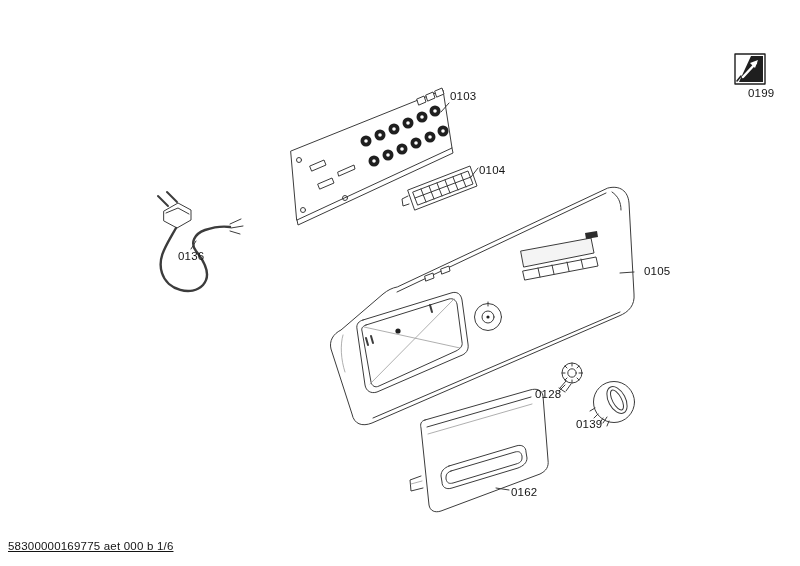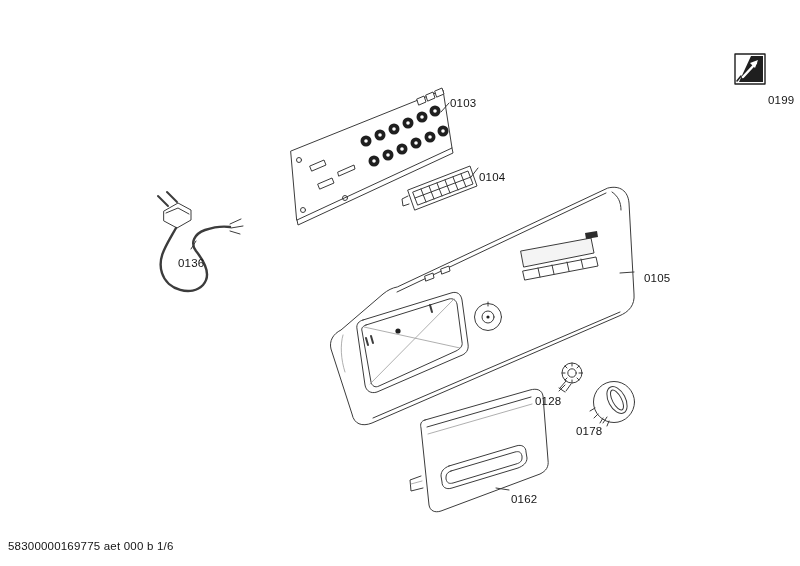--- a/index.html
+++ b/index.html
@@ -4,25 +4,25 @@
 <style>
   html,body{margin:0;padding:0;background:#fff;}
   .canvas{
     position:relative;width:800px;height:566px;background:#ffffff;
     font-family:"Liberation Sans","DejaVu Sans",sans-serif;overflow:hidden;
   }
   .canvas svg{position:absolute;left:0;top:0;}
   .part-label{
     position:absolute;font-size:11.5px;color:#141414;letter-spacing:.2px;
     white-space:nowrap;
-    margin-top:7px;
   }
   .footer-text{
     position:absolute;left:8px;top:540px;font-size:11.5px;color:#141414;
     letter-spacing:.2px;
+    text-decoration:underline;
   }
 </style>
 </head>
 <body>
 
 <div class="canvas">
 
   <svg width="800" height="566" viewBox="0 0 800 566" fill="none" stroke="#3c3c3c" stroke-width="1" stroke-linecap="round" stroke-linejoin="round">
 
     <g>
@@ -152,17 +152,17 @@
       <path d="M603,423 L607,417"></path>
     </g>
   </svg>
 
   <div class="part-label" style="left:178px;top:250px">0136</div>
   <div class="part-label" style="left:450px;top:90px">0103</div>
   <div class="part-label" style="left:479px;top:164px">0104</div>
   <div class="part-label" style="left:644px;top:265px">0105</div>
   <div class="part-label" style="left:511px;top:486px">0162</div>
   <div class="part-label" style="left:535px;top:388px">0128</div>
-  <div class="part-label" style="left:576px;top:418px">0178</div>
-  <div class="part-label" style="left:768px;top:87px">0199</div>
+  <div class="part-label" style="left:576px;top:418px">0139</div>
+  <div class="part-label" style="left:748px;top:87px">0199</div>
 
   <div class="footer-text">58300000169775 aet 000 b 1/6</div>
 </div>
 
 </body></html>

